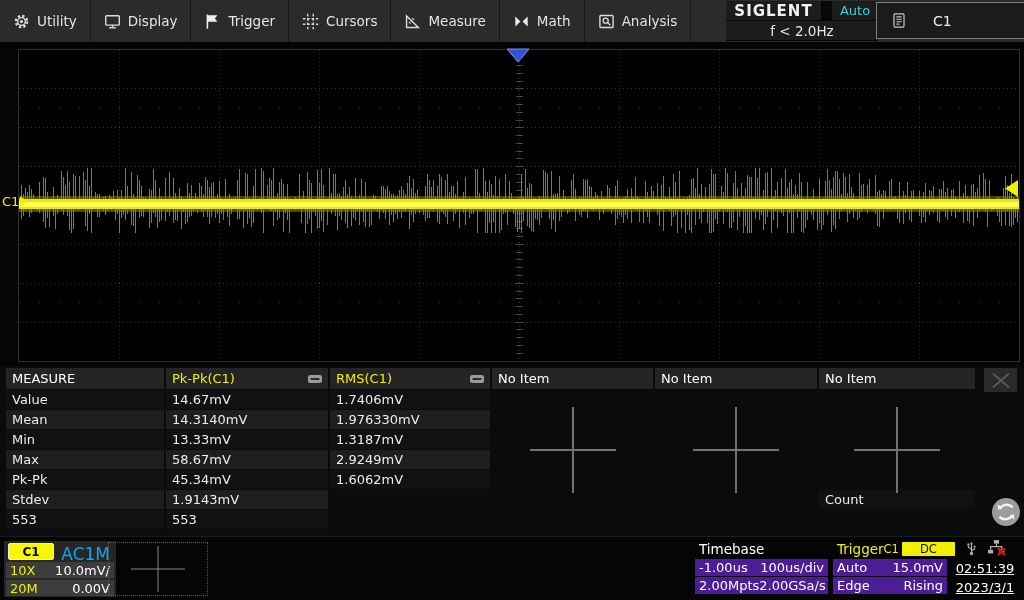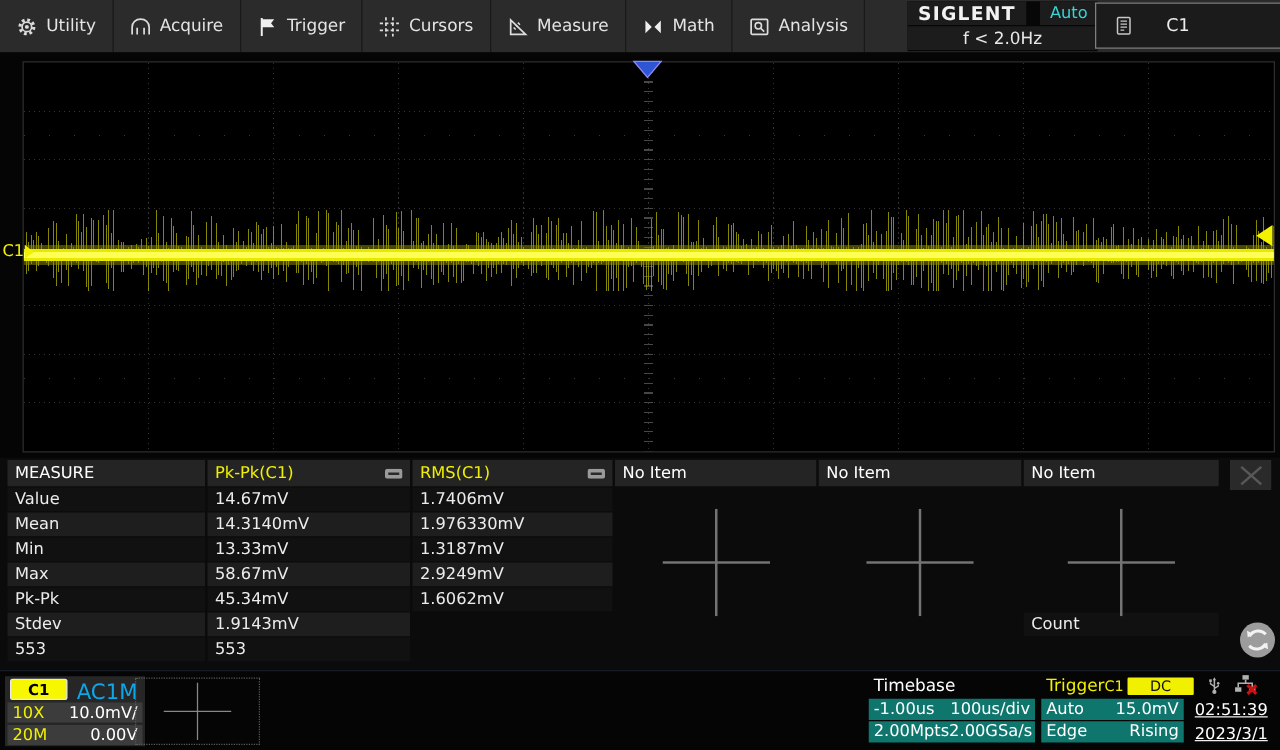--- a/index.html
+++ b/index.html
@@ -74,21 +74,21 @@
   .chrow{position:absolute;left:2px;right:2px;height:16px;background:#3c3c3c;display:flex;
          justify-content:space-between;align-items:center;padding:0 4px;font-size:13px;color:#fff;}
   .yel{color:#f0f000;}
   #addch{position:absolute;left:108px;top:5px;width:98px;height:52px;border:1px dotted #5a5a5a;
          display:flex;align-items:center;justify-content:center;cursor:pointer;}
   .bpanel{position:absolute;top:3px;height:58px;cursor:pointer;}
   #tbpanel{left:695px;width:133px;}
   #trpanel{left:833px;width:114px;}
   .phead{height:18px;display:flex;align-items:center;justify-content:space-between;
          padding:0 4px;font-size:13.5px;color:#fff;}
-  .prow{height:17px;background:#0f766e;margin-top:1px;display:flex;align-items:center;
+  .prow{height:17px;background:#4c1d95;margin-top:1px;display:flex;align-items:center;
         justify-content:space-between;padding:0 4px;font-size:13px;color:#fff;}
   .trsrc{display:flex;align-items:center;gap:3px;font-size:11.5px;}
   #trcoup{background:#f0f000;color:#111;padding:0 18px;border-radius:1px;font-size:11.5px;}
   #clockbox{position:absolute;left:948px;top:2px;width:74px;text-decoration:underline;}
   #sysicons{height:20px;display:flex;align-items:flex-start;justify-content:center;gap:8px;}
   .clk{text-align:center;font-size:13px;color:#fff;line-height:19px;}
 </style>
 </head>
 <body>
 
@@ -102,25 +102,26 @@
               <circle cx="8" cy="8" r="5.2" fill="none" stroke="#dcdcdc" stroke-width="2.4" stroke-dasharray="2.1 2"></circle>
               <circle cx="8" cy="8" r="3.6" fill="none" stroke="#dcdcdc" stroke-width="1.3"></circle>
               <circle cx="8" cy="8" r="1.5" fill="#dcdcdc"></circle>
             </svg>
           </span>
           <span class="mlabel">Utility</span>
         </div>
         <div class="menu-item">
           <span class="micon">
             <svg width="17" height="17" viewBox="0 0 16 16">
-              <path d="M1.6 13.8V8.2C1.6 4.6 4.4 2.2 8 2.2s6.4 2.4 6.4 6v5.6" fill="none" stroke="#dcdcdc" stroke-width="1.3"></path>
-              <path d="M5.4 13.8V8.6M10.6 13.8V8.6" stroke="#dcdcdc" stroke-width="1.3"></path>
-            </svg>
-          </span>
-          <span class="mlabel">Acquire</span>
+              <rect x="1.6" y="2.6" width="12.8" height="8.8" rx="0.8" fill="none" stroke="#dcdcdc" stroke-width="1.3"></rect>
+              <line x1="8" y1="11.4" x2="8" y2="13.4" stroke="#dcdcdc" stroke-width="1.3"></line>
+              <line x1="4.8" y1="13.9" x2="11.2" y2="13.9" stroke="#dcdcdc" stroke-width="1.3"></line>
+            </svg>
+          </span>
+          <span class="mlabel">Display</span>
         </div>
         <div class="menu-item">
           <span class="micon">
             <svg width="17" height="17" viewBox="0 0 16 16">
               <line x1="3.2" y1="1.4" x2="3.2" y2="14.8" stroke="#efefef" stroke-width="1.5"></line>
               <path d="M3.2 2.2h9.4l-2.4 3 2.4 3H3.2z" fill="#efefef"></path>
             </svg>
           </span>
           <span class="mlabel">Trigger</span>
         </div>

